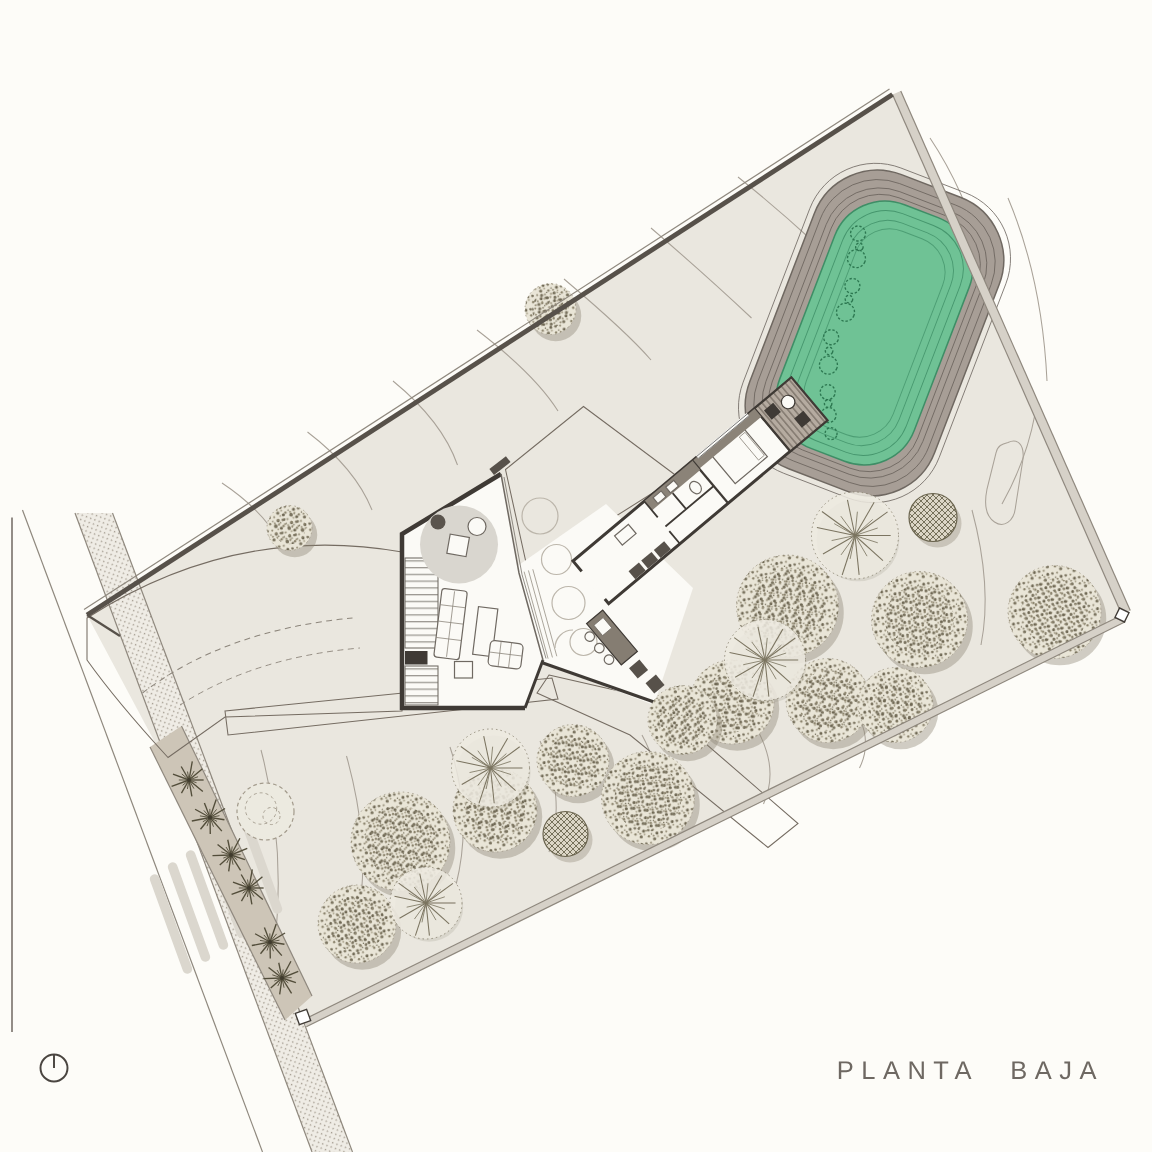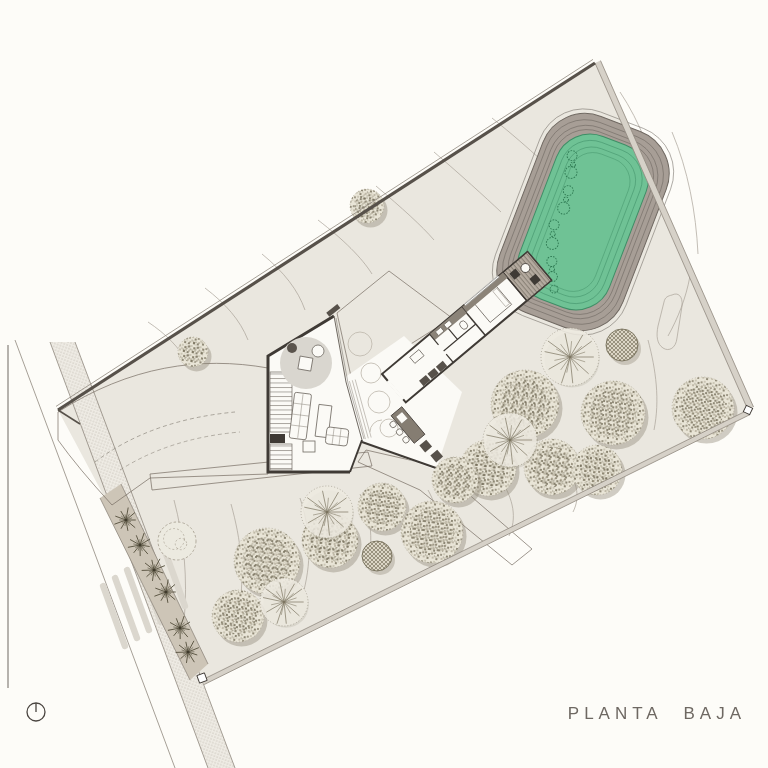--- a/index.html
+++ b/index.html
@@ -7,21 +7,21 @@
         font-family:"Liberation Sans", sans-serif;overflow:hidden;}
   svg{position:absolute;left:0;top:0;}
   .contour{stroke:var(--contour,#a9a298);stroke-width:.7;fill:none;}
   .thinline{stroke:var(--line,#8f887e);stroke-width:.8;fill:none;}
   .wall{stroke:var(--wall,#3f3a35);fill:none;}
   .deck-edge{stroke:var(--deck-line,#756c62);stroke-width:.7;fill:none;}
   .glass{stroke:#6f6962;fill:none;}
   .furn{stroke:#6f6962;stroke-width:.8;fill:#fbfaf6;}
   .furn-line{stroke:#8a847a;stroke-width:.5;fill:none;}
   .arc{stroke:#bcb6ab;stroke-width:.8;fill:none;}
-  #plan-title{position:absolute;right:22px;bottom:44px;font-size:17px;
+  #plan-title{position:absolute;right:32px;bottom:44px;font-size:17px;
       letter-spacing:5px;word-spacing:12px;color:var(--title-color,#6e6862);}
 </style>
 </head>
 <body>
 
 <div id="page">
 <svg id="plan-svg" width="768" height="768" viewBox="0 0 768 768">
   <defs>
     <pattern id="hatchV" width="3.4" height="8" patternUnits="userSpaceOnUse">
       <rect width="3.4" height="8" fill="#b5aba0"></rect>

